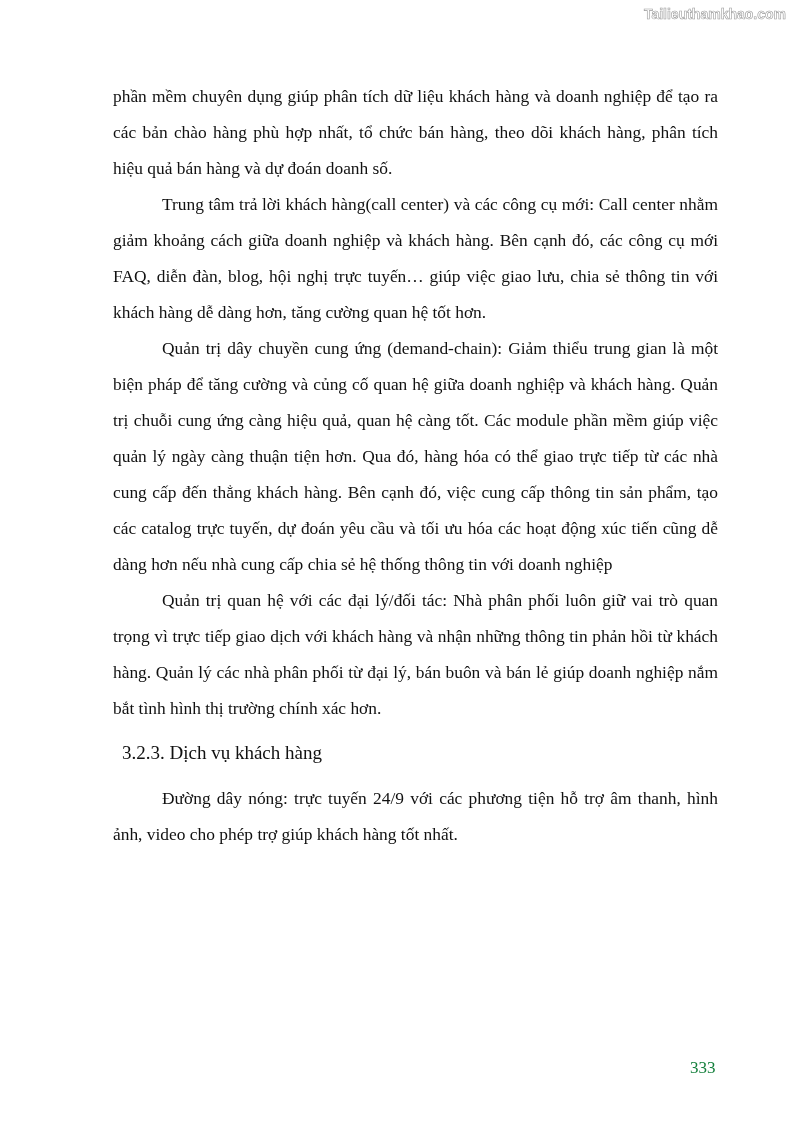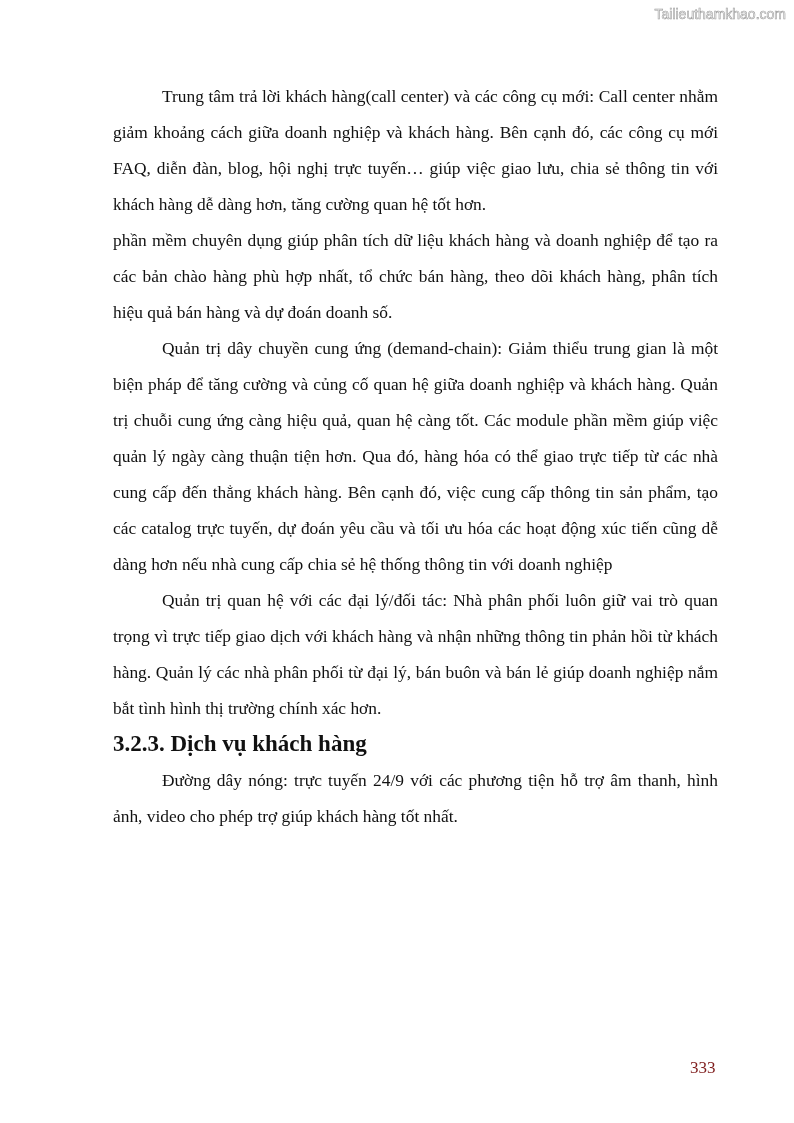--- a/index.html
+++ b/index.html
@@ -17,58 +17,59 @@
     }
     .watermark {
       position: absolute;
       top: 6px;
       right: 8px;
       font-family: "Liberation Sans", "DejaVu Sans", sans-serif;
       font-size: 14px;
       color: #ffffff;
       -webkit-text-stroke: 0.6px #9a9a9a;
       letter-spacing: 0px;
+      font-weight: bold;
     }
     .page-body {
       position: absolute;
       left: 113px;
       top: 78px;
       width: 605px;
     }
     .para {
       margin: 0;
       font-size: 17.4px;
       line-height: 36px;
       text-align: justify;
       text-align-last: left;
     }
     .para.indent {
       text-indent: 49px;
     }
     .heading {
-      margin: 0;
-      font-size: 23px;
+      margin: 9px;
+      font-size: 19px;
       line-height: 36px;
-      font-weight: bold;
+      font-weight: normal;
     }
     .page-number {
       position: absolute;
       top: 1058px;
       left: 690px;
       font-size: 17px;
-      color: #7f1d1d;
+      color: #15803d;
     }
   </style>
 </head>
 <body>
 
 <div class="watermark">Tailieuthamkhao.com</div>
 
 <div class="page-body">
+  <p class="para">phần mềm chuyên dụng giúp phân tích dữ liệu khách hàng và doanh nghiệp để tạo ra các bản chào hàng phù hợp nhất, tổ chức bán  hàng, theo dõi khách hàng, phân tích hiệu quả bán hàng và dự đoán doanh số.</p>
   <p class="para indent">Trung tâm trả lời khách hàng(call center) và các công cụ mới: Call center nhằm giảm khoảng cách giữa doanh nghiệp và khách hàng. Bên cạnh đó, các công cụ mới FAQ, diễn đàn, blog, hội nghị trực tuyến… giúp việc giao lưu, chia sẻ thông tin với khách hàng dễ dàng hơn, tăng cường quan hệ tốt hơn.</p>
-  <p class="para">phần mềm chuyên dụng giúp phân tích dữ liệu khách hàng và doanh nghiệp để tạo ra các bản chào hàng phù hợp nhất, tổ chức bán  hàng, theo dõi khách hàng, phân tích hiệu quả bán hàng và dự đoán doanh số.</p>
   <p class="para indent">Quản trị dây chuyền cung ứng (demand-chain): Giảm thiểu trung gian là một biện pháp để tăng cường và củng cố quan hệ giữa doanh nghiệp và khách hàng. Quản trị chuỗi cung ứng càng hiệu quả, quan hệ càng tốt. Các module phần mềm giúp việc quản lý ngày càng thuận tiện hơn. Qua đó, hàng hóa có thể giao trực tiếp từ các nhà cung cấp đến thẳng khách hàng. Bên cạnh đó, việc cung cấp thông tin sản phẩm, tạo các catalog trực tuyến, dự đoán yêu cầu và tối ưu hóa các hoạt động xúc tiến cũng dễ dàng hơn nếu nhà cung cấp chia sẻ hệ thống thông tin với doanh nghiệp</p>
   <p class="para indent">Quản trị quan hệ với các đại lý/đối tác: Nhà phân phối luôn giữ vai trò quan trọng vì trực tiếp giao dịch với khách hàng và nhận những thông tin phản hồi từ khách hàng. Quản lý các nhà phân phối từ đại lý, bán buôn và bán lẻ giúp doanh nghiệp nắm bắt tình hình thị trường chính xác hơn.</p>
   <h3 class="heading">3.2.3. Dịch vụ khách hàng</h3>
   <p class="para indent">Đường dây nóng: trực tuyến 24/9 với các phương tiện hỗ trợ âm thanh, hình ảnh, video cho phép trợ giúp khách hàng tốt nhất.</p>
 </div>
 
 <div class="page-number">333</div>
 
 </body></html>

